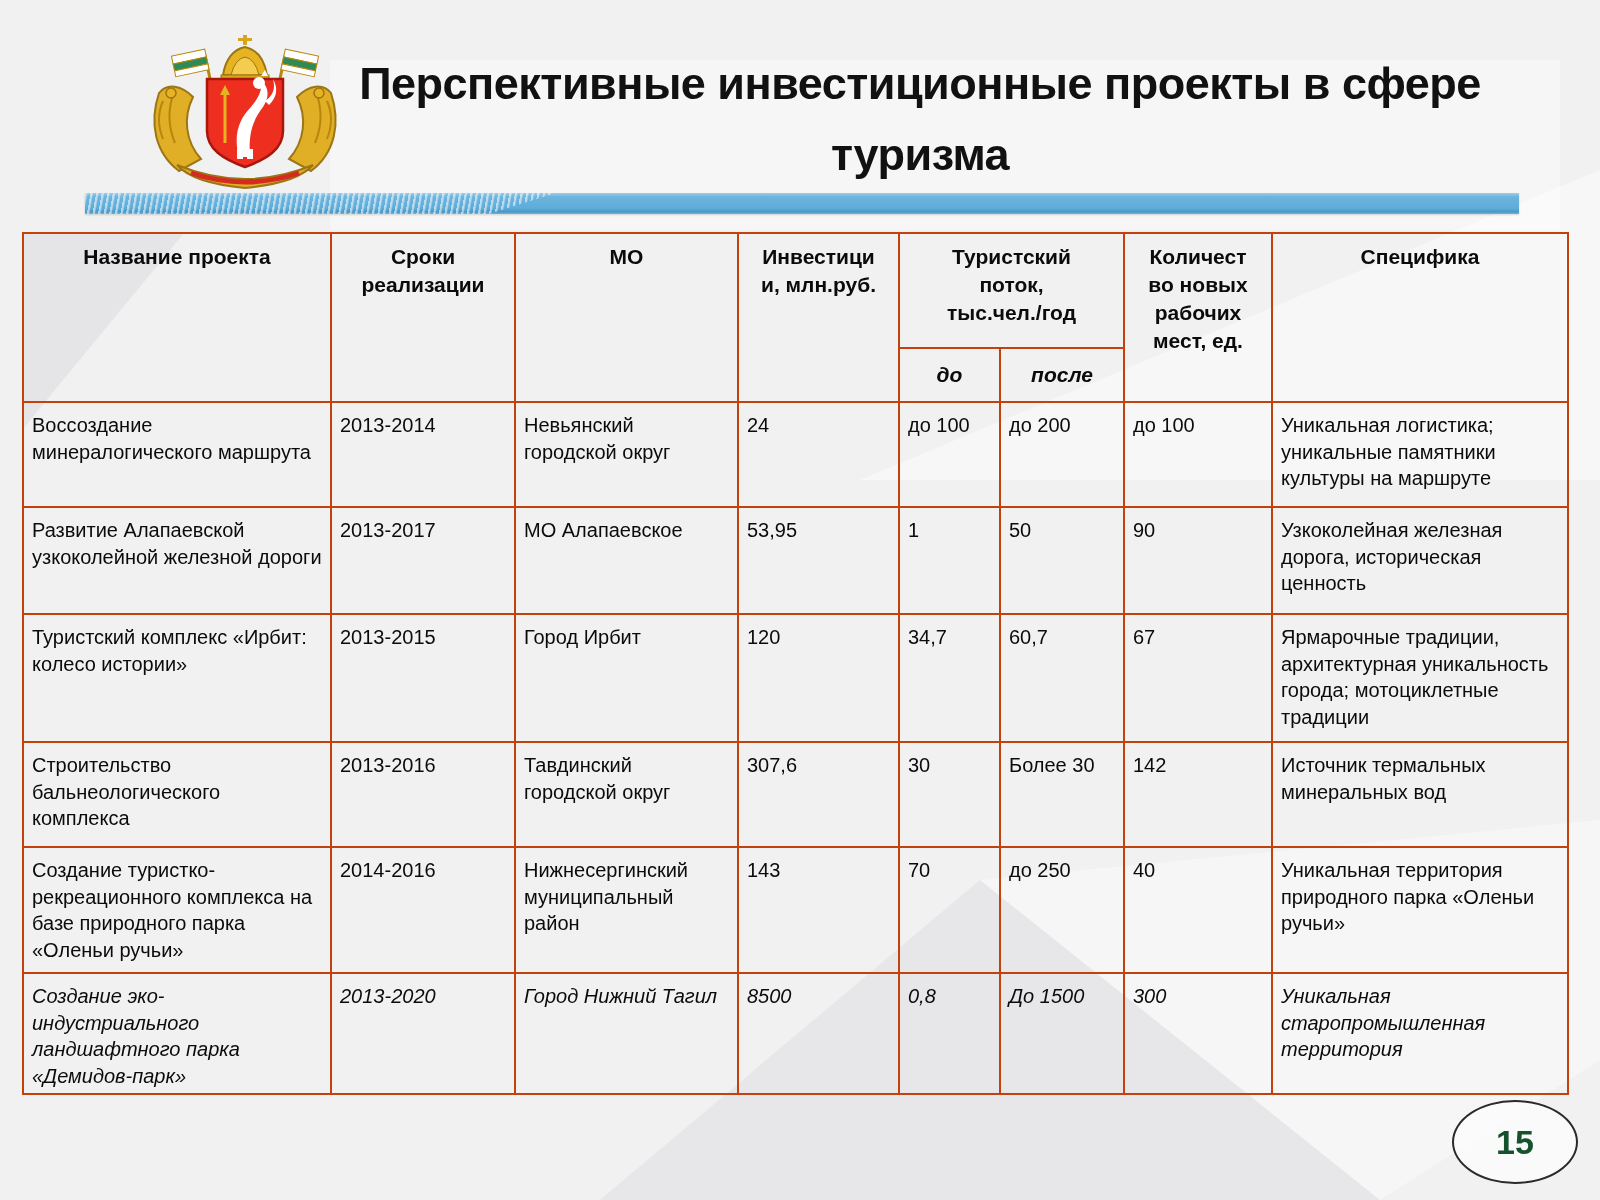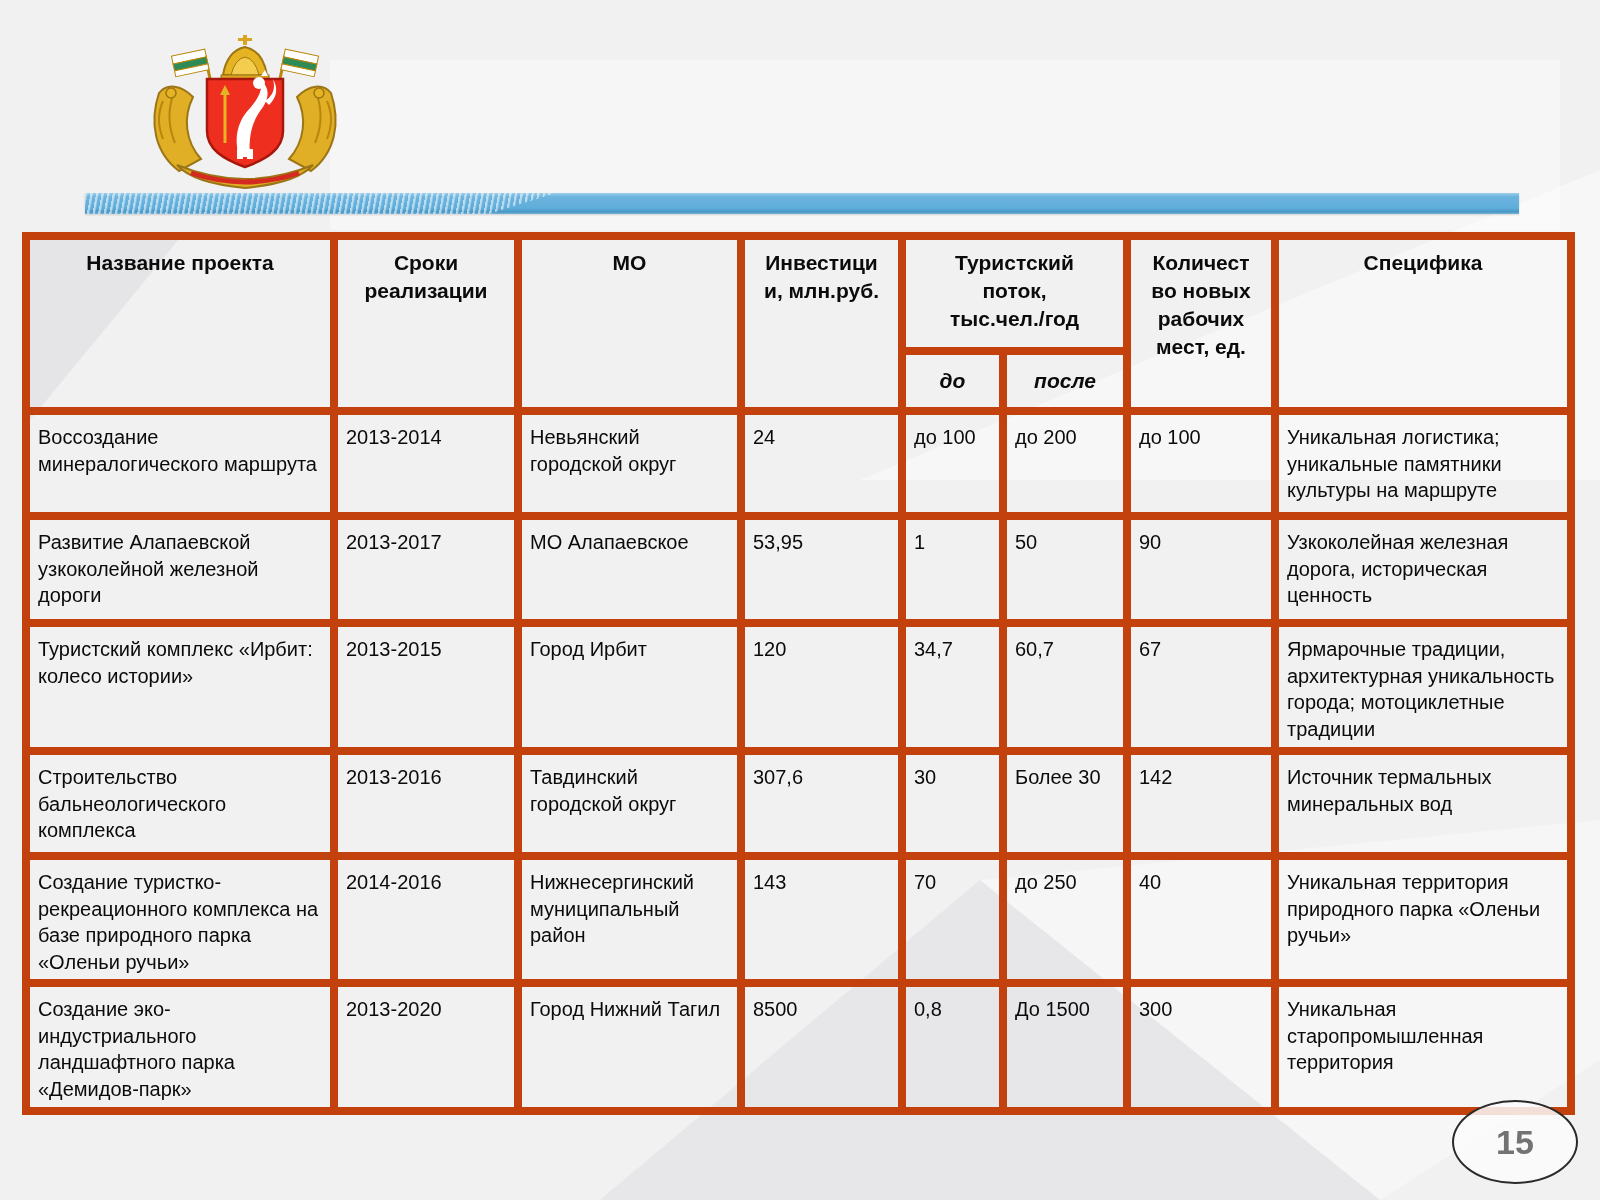--- a/index.html
+++ b/index.html
@@ -29,46 +29,46 @@
       rgba(255,255,255,0.55) 0px, rgba(255,255,255,0.55) 1.5px,
       rgba(255,255,255,0) 3px, rgba(255,255,255,0) 5.5px);
     clip-path:polygon(0 0,100% 0,86% 100%,0 100%);
   }
 
   table.projects {
     position:absolute; left:22px; top:232px; width:1545px;
     border-collapse:collapse; table-layout:fixed;
   }
   .projects th, .projects td {
-    border:8px solid #c2410c;
+    border:2px solid #c2410c;
     vertical-align:top;
     padding:9px 8px 4px;
     font-size:20px; line-height:1.33; font-weight:normal;
     overflow:hidden; word-wrap:break-word;
   }
   .projects th { font-weight:bold; font-size:21px; }
   .pre { white-space:pre-line; }
   .sub-th { vertical-align:middle !important; padding:12px !important;font-style:italic; }
   .name-cell { font-weight:bold; }
 
   tr.h-main  { height:115px; }
   tr.h-sub   { height:41px;  }
   tr.r1 { height:105px; }
   tr.r2 { height:107px; }
   tr.r3 { height:128px; }
   tr.r4 { height:105px;margin-left:10px; }
   tr.r5 { height:126px;padding-left:12px; }
-  tr.r6 { height:94px; }
+  tr.r6 { height:94px;font-style:italic; }
 
   .page-num {
     position:absolute; left:1452px; top:1100px; width:122px; height:80px;
     border:2px solid #2a2a2a; border-radius:50%;
     background:rgba(252,252,252,0.85);
     display:flex; align-items:center; justify-content:center;
-    font-size:34px; font-weight:bold; color:#737373;
+    font-size:34px; font-weight:bold; color:#14532d;
   }
 </style>
 </head>
 <body>
 
 <div class="slide">
 
   <svg class="decor" viewBox="0 0 1600 1200">
     <polygon points="22,232 185,232 22,430" fill="rgba(130,130,138,0.10)"></polygon>
     <polygon points="860,480 1600,170 1600,480" fill="rgba(255,255,255,0.45)"></polygon>
@@ -132,20 +132,22 @@
         <rect x="100" y="118" width="6" height="10"></rect>
       </g>
     </g>
 
     <g>
       <path d="M30,134 Q98,162 166,134 Q150,152 98,157 Q46,152 30,134 Z" fill="#dfae24" stroke="#9c7515" stroke-width="2"></path>
       <path d="M44,142 Q98,160 152,142" stroke="#d42a20" stroke-width="5" fill="none"></path>
     </g>
   </svg>
 
+  <div class="title">Перспективные инвестиционные проекты в сфере
+туризма</div>
 
   <div class="bar">
     <div class="bar-stripes"></div>
   </div>
 
   <table class="projects">
     <colgroup>
       <col style="width:308px">
         <col style="width:184px">
         <col style="width:223px">

